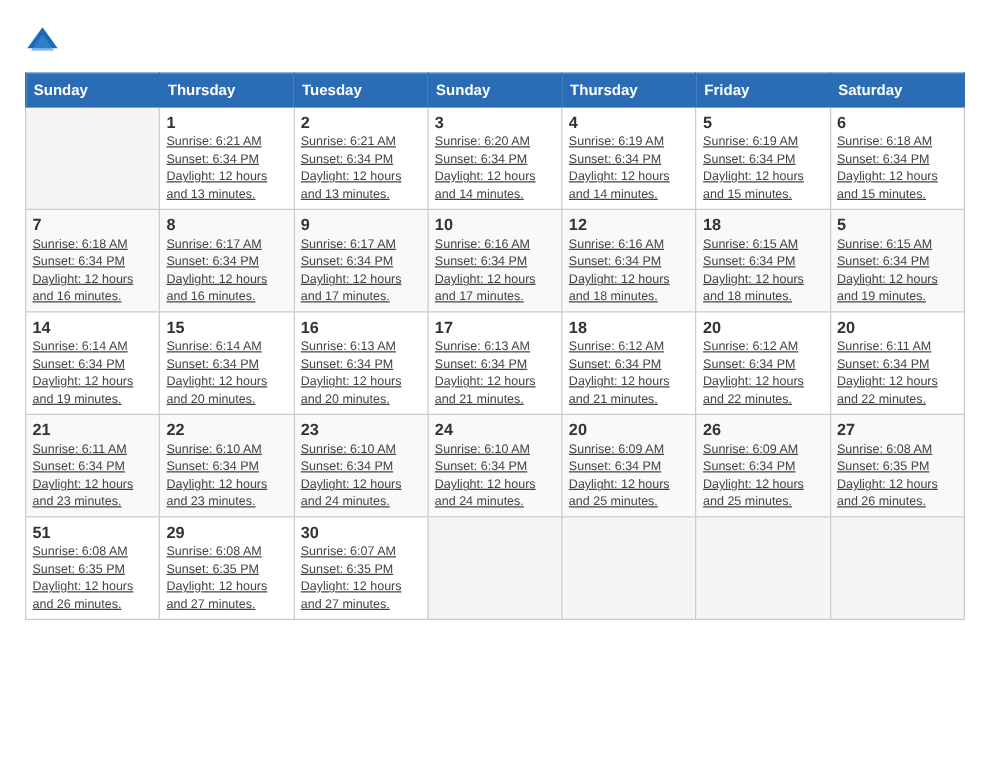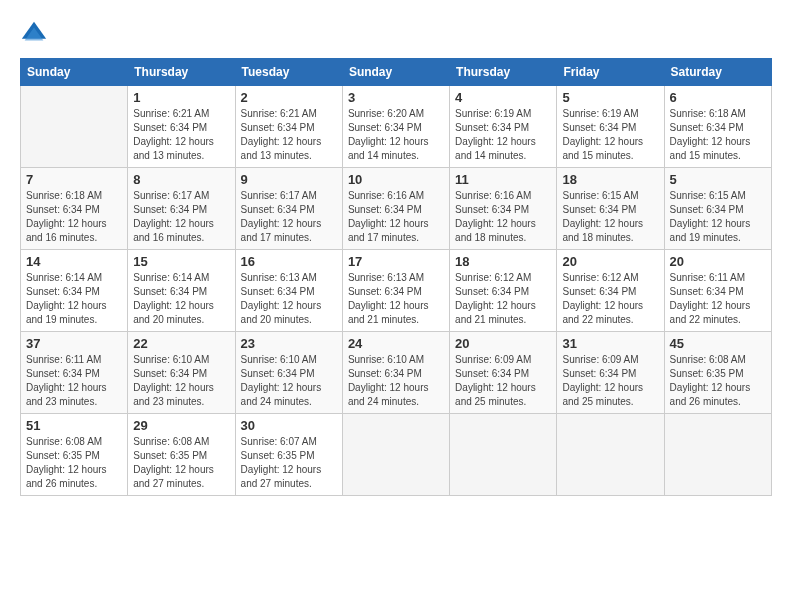--- a/index.html
+++ b/index.html
@@ -77,20 +77,21 @@
       font-size: 13px;
       font-weight: bold;
       color: #333;
       display: block;
       margin-bottom: 2px;
     }
     .day-info {
       font-size: 10px;
       color: #444;
       line-height: 1.4;
+      text-decoration: underline;
     }
     .empty-cell {
       background: #f5f5f5 !important;
     }
   </style>
 </head>
 <body>
 
 <div class="header-area">
   <div class="logo">
@@ -160,21 +161,21 @@
         </td>
         <td>
           <span class="day-number">9</span>
           <div class="day-info">Sunrise: 6:17 AM<br>Sunset: 6:34 PM<br>Daylight: 12 hours<br>and 17 minutes.</div>
         </td>
         <td>
           <span class="day-number">10</span>
           <div class="day-info">Sunrise: 6:16 AM<br>Sunset: 6:34 PM<br>Daylight: 12 hours<br>and 17 minutes.</div>
         </td>
         <td>
-          <span class="day-number">11</span>
+          <span class="day-number">12</span>
           <div class="day-info">Sunrise: 6:16 AM<br>Sunset: 6:34 PM<br>Daylight: 12 hours<br>and 18 minutes.</div>
         </td>
         <td>
           <span class="day-number">18</span>
           <div class="day-info">Sunrise: 6:15 AM<br>Sunset: 6:34 PM<br>Daylight: 12 hours<br>and 18 minutes.</div>
         </td>
         <td>
           <span class="day-number">5</span>
           <div class="day-info">Sunrise: 6:15 AM<br>Sunset: 6:34 PM<br>Daylight: 12 hours<br>and 19 minutes.</div>
         </td>
@@ -204,45 +205,45 @@
           <span class="day-number">20</span>
           <div class="day-info">Sunrise: 6:12 AM<br>Sunset: 6:34 PM<br>Daylight: 12 hours<br>and 22 minutes.</div>
         </td>
         <td>
           <span class="day-number">20</span>
           <div class="day-info">Sunrise: 6:11 AM<br>Sunset: 6:34 PM<br>Daylight: 12 hours<br>and 22 minutes.</div>
         </td>
       </tr>
       <tr>
         <td>
-          <span class="day-number">37</span>
+          <span class="day-number">21</span>
           <div class="day-info">Sunrise: 6:11 AM<br>Sunset: 6:34 PM<br>Daylight: 12 hours<br>and 23 minutes.</div>
         </td>
         <td>
           <span class="day-number">22</span>
           <div class="day-info">Sunrise: 6:10 AM<br>Sunset: 6:34 PM<br>Daylight: 12 hours<br>and 23 minutes.</div>
         </td>
         <td>
           <span class="day-number">23</span>
           <div class="day-info">Sunrise: 6:10 AM<br>Sunset: 6:34 PM<br>Daylight: 12 hours<br>and 24 minutes.</div>
         </td>
         <td>
           <span class="day-number">24</span>
           <div class="day-info">Sunrise: 6:10 AM<br>Sunset: 6:34 PM<br>Daylight: 12 hours<br>and 24 minutes.</div>
         </td>
         <td>
           <span class="day-number">20</span>
           <div class="day-info">Sunrise: 6:09 AM<br>Sunset: 6:34 PM<br>Daylight: 12 hours<br>and 25 minutes.</div>
         </td>
         <td>
-          <span class="day-number">31</span>
+          <span class="day-number">26</span>
           <div class="day-info">Sunrise: 6:09 AM<br>Sunset: 6:34 PM<br>Daylight: 12 hours<br>and 25 minutes.</div>
         </td>
         <td>
-          <span class="day-number">45</span>
+          <span class="day-number">27</span>
           <div class="day-info">Sunrise: 6:08 AM<br>Sunset: 6:35 PM<br>Daylight: 12 hours<br>and 26 minutes.</div>
         </td>
       </tr>
       <tr>
         <td>
           <span class="day-number">51</span>
           <div class="day-info">Sunrise: 6:08 AM<br>Sunset: 6:35 PM<br>Daylight: 12 hours<br>and 26 minutes.</div>
         </td>
         <td>
           <span class="day-number">29</span>

